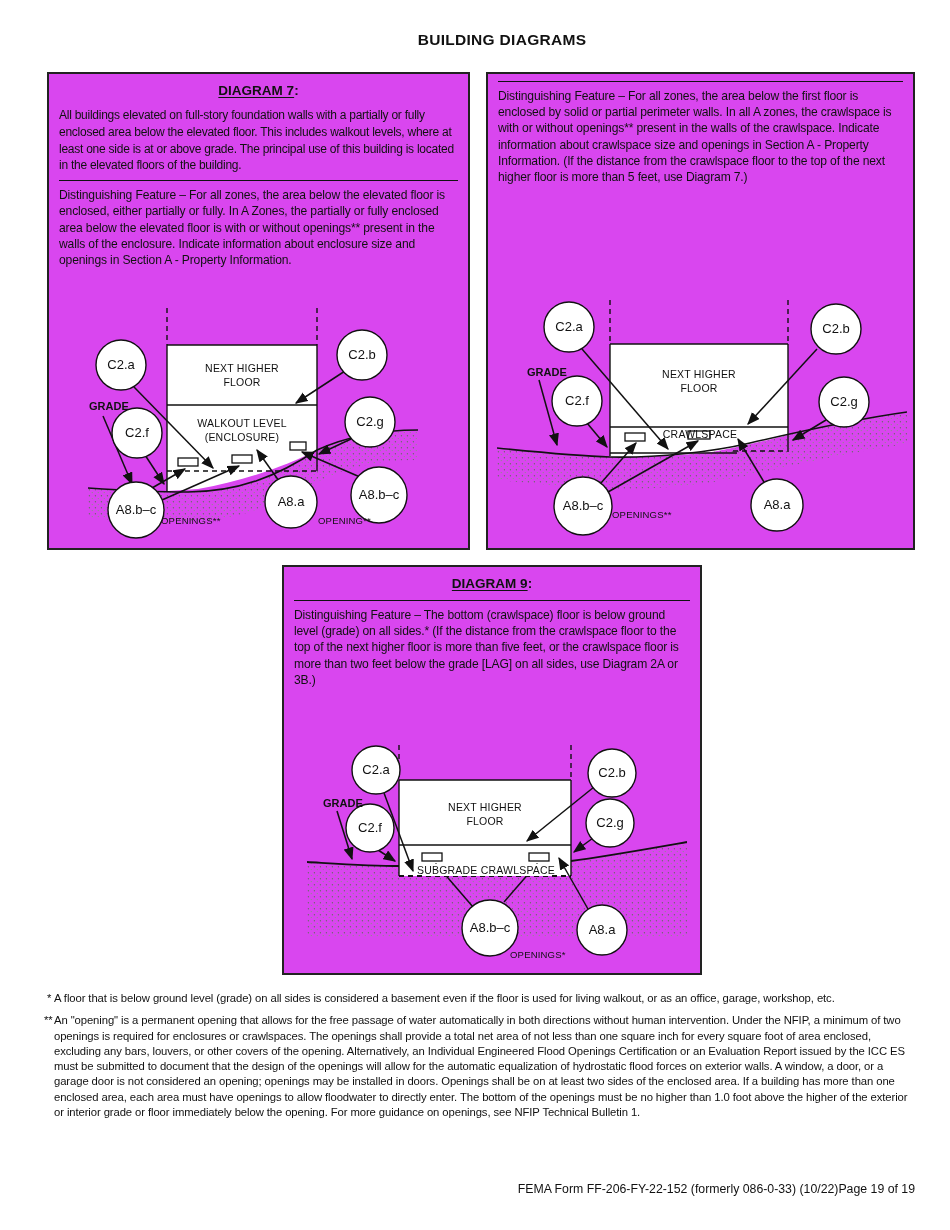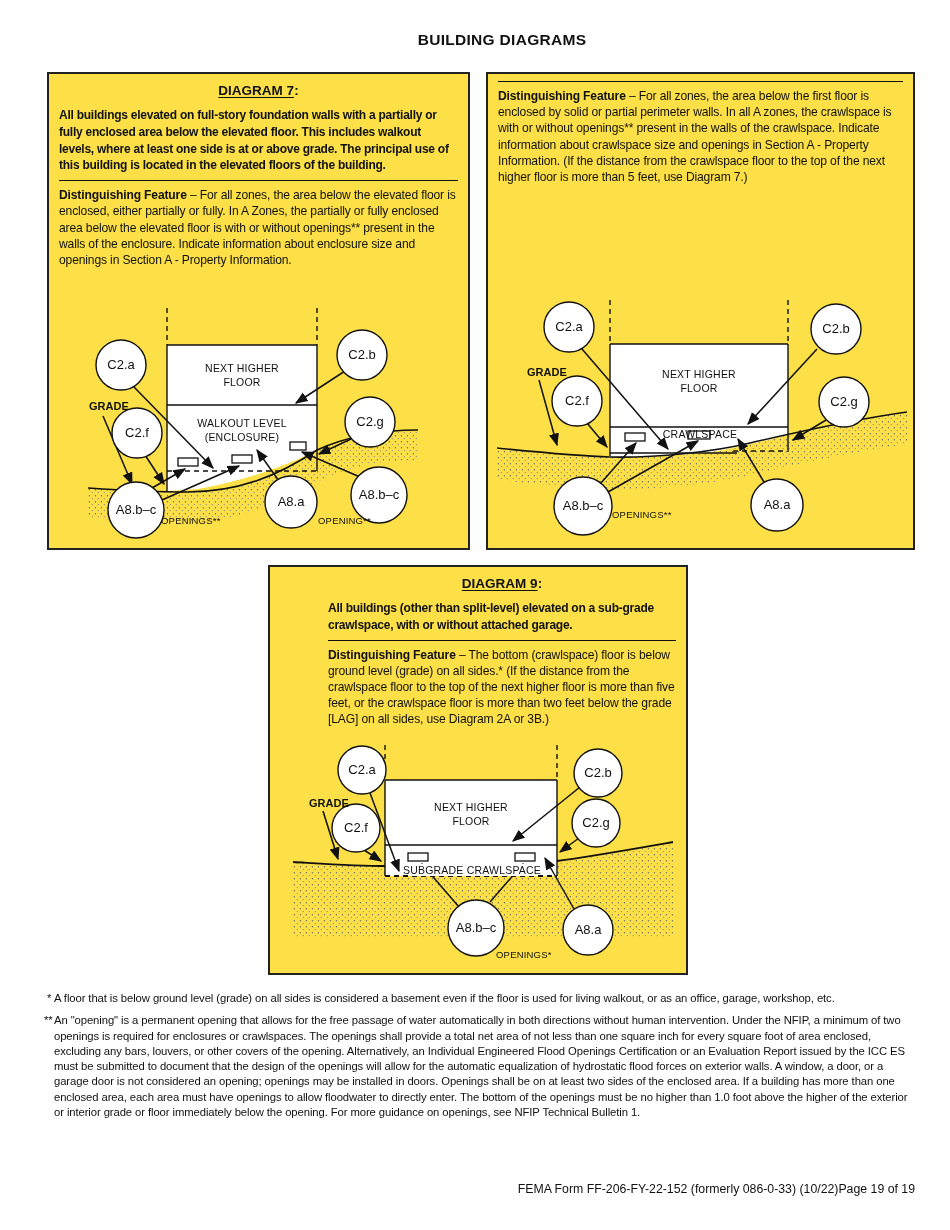--- a/index.html
+++ b/index.html
@@ -6,31 +6,31 @@
   body {
     width:950px; height:1230px; position:relative;
     background:#ffffff; color:#111;
     font-family:"Liberation Sans", sans-serif;
     overflow:hidden;
   }
   .page-title {
     position:absolute; top:31px; left:0; width:100%;
     text-align:center; font-weight:bold; font-size:15.5px; letter-spacing:.3px;padding-left:27px;
   }
-  .panel { position:absolute; border:2px solid #222; background:#fde047; box-sizing:border-box; }
+  .panel { position:absolute; border:2px solid #222; background:#d946ef; box-sizing:border-box; }
   #panel7 { left:47px;  top:72px;  width:423px; height:478px; }
   #panel8 { left:486px; top:72px;  width:429px; height:478px; }
-  #panel9 { left:268px; top:565px; width:420px; height:410px;padding-left:48px; }
+  #panel9 { left:282px; top:565px; width:420px; height:410px; }
   .panel-inner { padding:7px 10px 0 10px; }
   .p-title { text-align:center; font-weight:bold; font-size:13.5px; margin:2px 0 9px 0; }
   .p-title .u { text-decoration:underline; text-underline-offset:2px; }
-  .p-summary { font-weight:bold; font-size:12px; letter-spacing:-0.25px; line-height:1.4; margin:0 0 6px 0; }
+  .p-summary { font-weight:normal; font-size:12px; letter-spacing:-0.25px; line-height:1.4; margin:0 0 6px 0; }
   .p-divider { border:none; border-top:1.4px solid #111; margin:0 0 6px 0; }
   .p-feature { font-size:12.1px; letter-spacing:-0.15px; line-height:1.34; margin:0; }
-  .p-feature .b { font-weight:bold; }
+  .p-feature .b { font-weight:normal; }
   .illus { position:absolute; }
   #svg7 { left:39px; top:234px; }
   #svg8 { left:9px;  top:226px; }
   #svg9 { left:23px; top:178px; }
   svg text { font-family:"Liberation Sans", sans-serif; fill:#111; }
   .c-label  { font-size:13px; }
   .s-label  { font-size:10.5px; letter-spacing:.2px; }
   .s-bold   { font-weight:bold; font-size:11px; }
   .s-small  { font-size:9.5px; letter-spacing:.2px; }
   .footnotes { position:absolute; left:36px; top:991px; width:878px; }
@@ -209,21 +209,20 @@
       <text class="s-label" x="203" y="138">CRAWLSPACE</text>
     </g>
     <text class="s-bold" x="30" y="76">GRADE</text>
     <text class="s-small" x="115" y="218">OPENINGS**</text>
   </svg>
 </div>
 
 <div class="panel" id="panel9">
   <div class="panel-inner">
     <div class="p-title"><span class="u">DIAGRAM 9</span><span>:</span></div>
-    <p class="p-summary">All buildings (other than split-level) elevated on a sub-grade crawlspace, with or without attached garage.</p>
     <hr class="p-divider">
     <p class="p-feature"><span class="b">Distinguishing Feature</span><span> – The bottom (crawlspace) floor is below ground level (grade) on all sides.* (If the distance from the crawlspace floor to the top of the next higher floor is more than five feet, or the crawlspace floor is more than two feet below the grade [LAG] on all sides, use Diagram 2A or 3B.)</span></p>
   </div>
   <svg class="illus" id="svg9" width="380" height="230" viewBox="0 0 380 230">
     <defs>
       <pattern id="dots9" width="6" height="6" patternUnits="userSpaceOnUse">
         <circle cx="1.4" cy="1.7" r="0.7" fill="#6a6a6a"></circle>
         <circle cx="4.3" cy="4.6" r="0.7" fill="#8d8d8d"></circle>
       </pattern>
       <marker id="ah9" viewBox="0 0 10 8" refX="9" refY="4" markerWidth="8.5" markerHeight="7" orient="auto">

